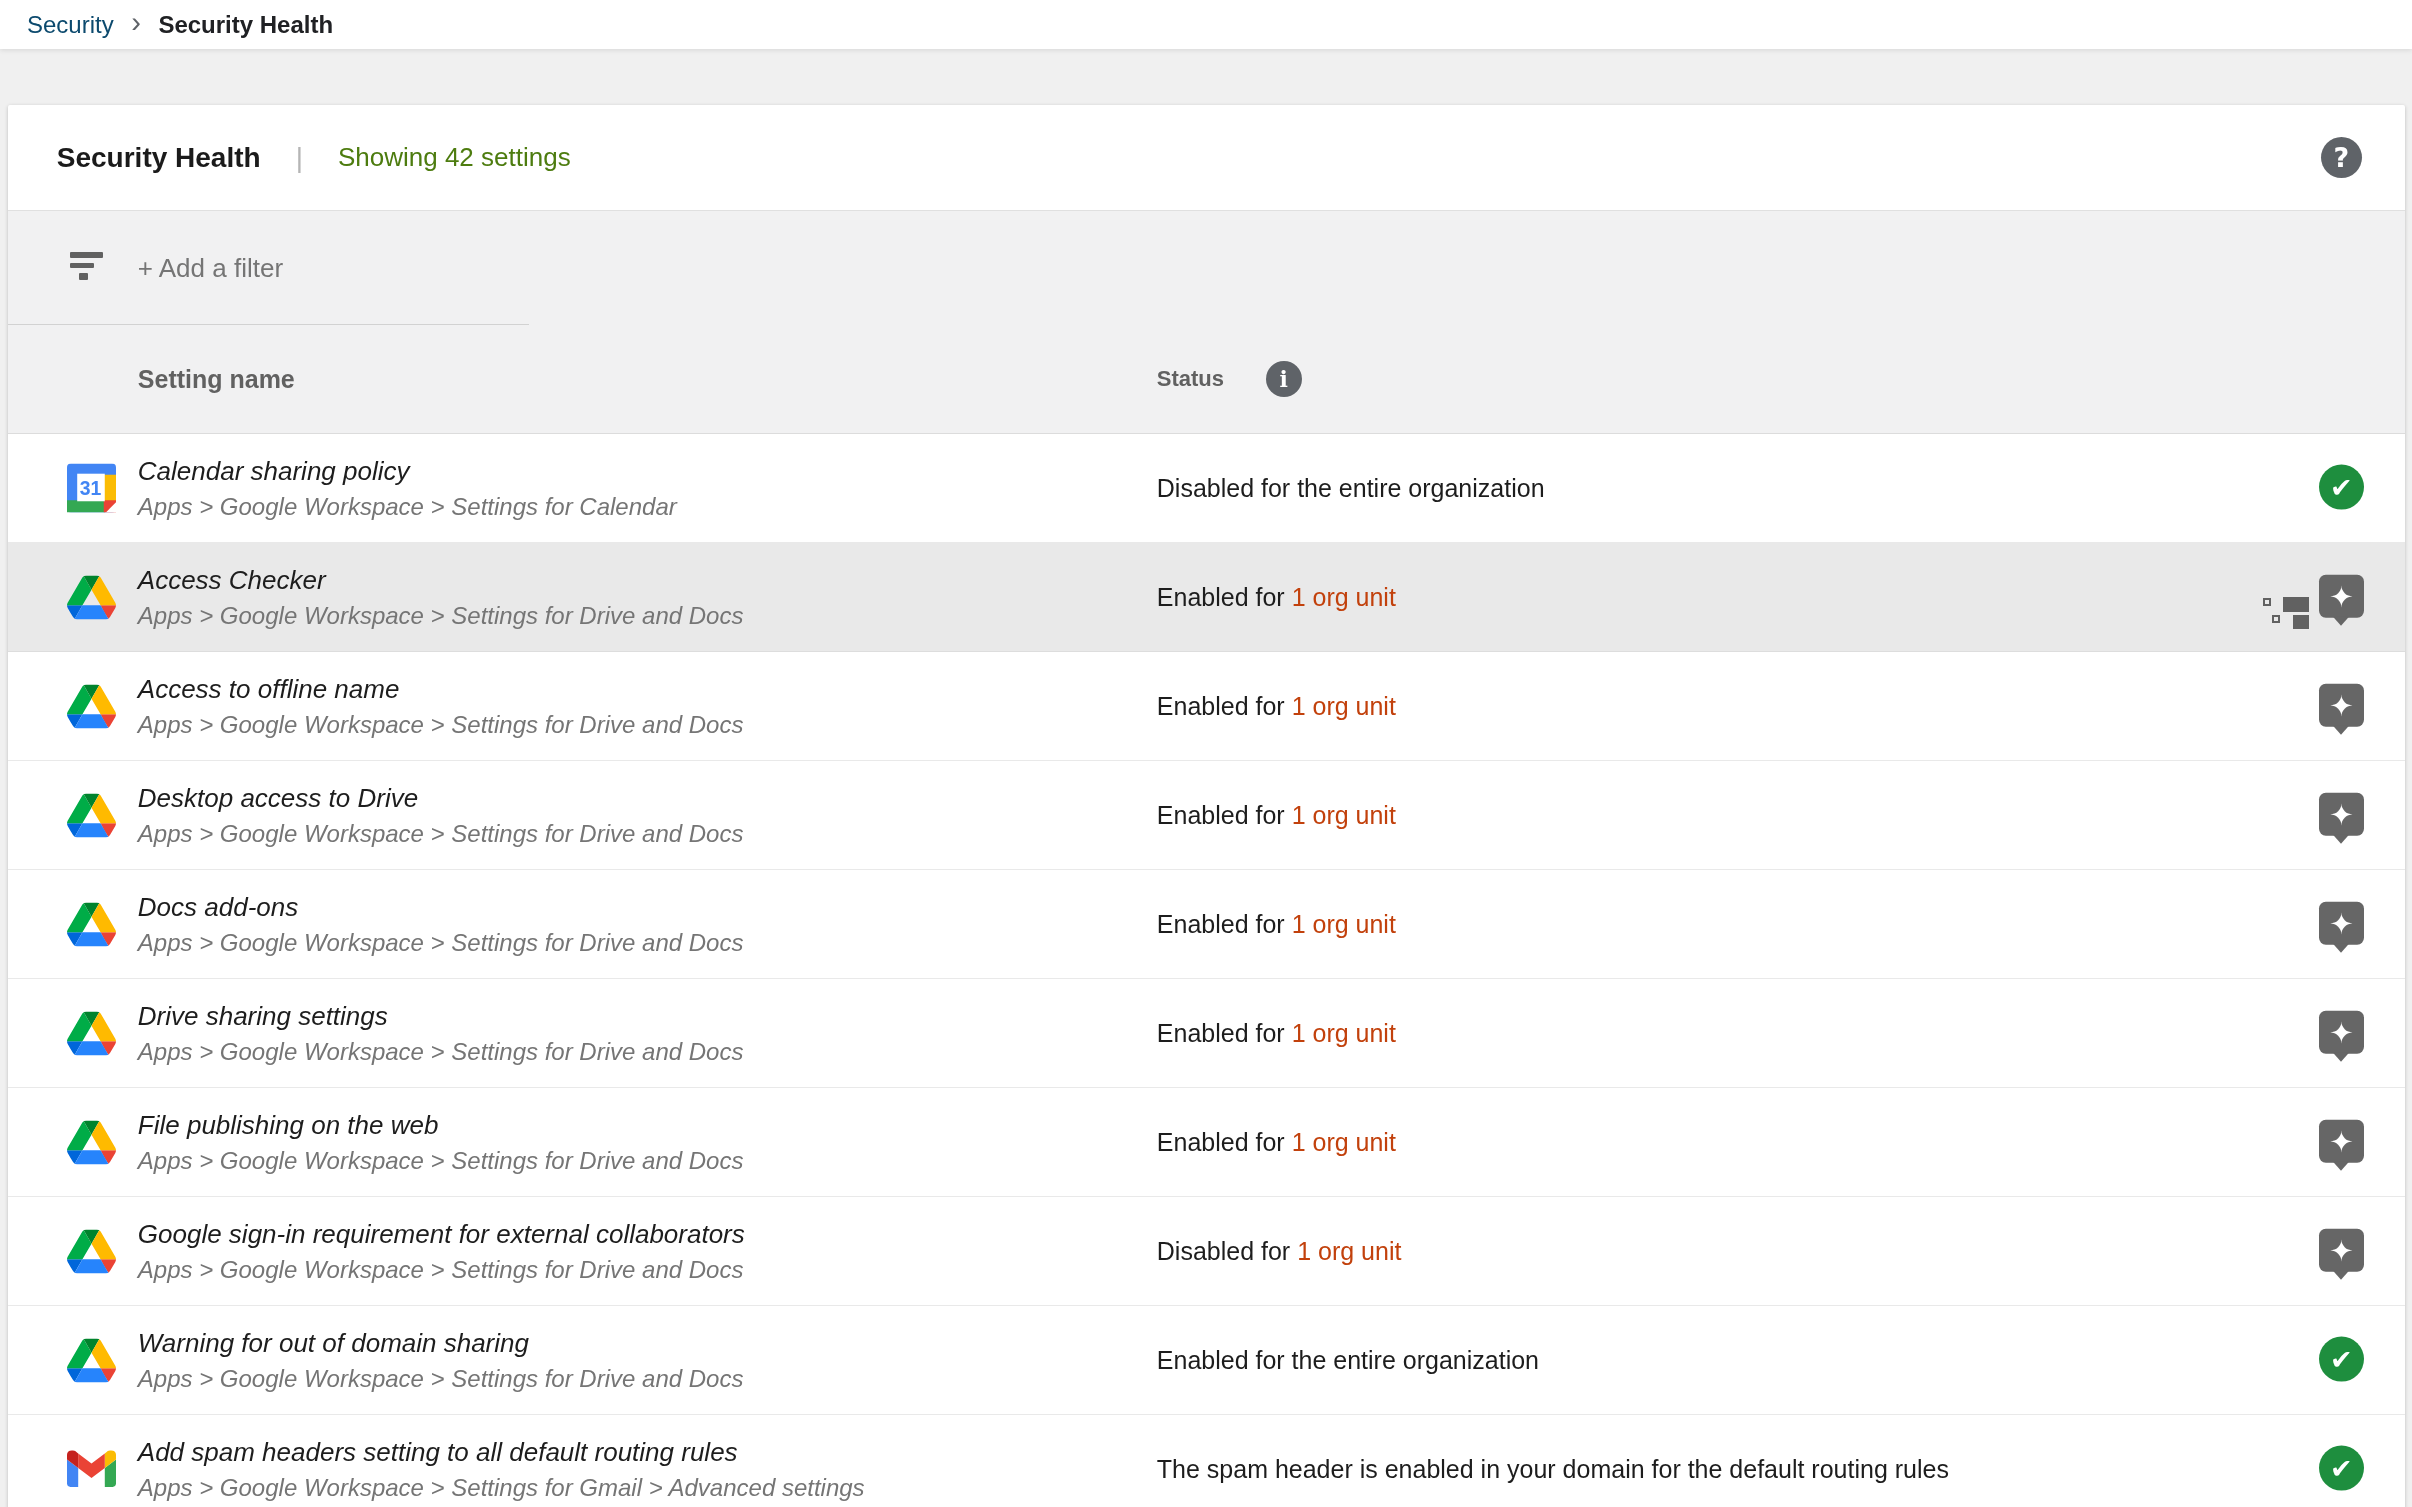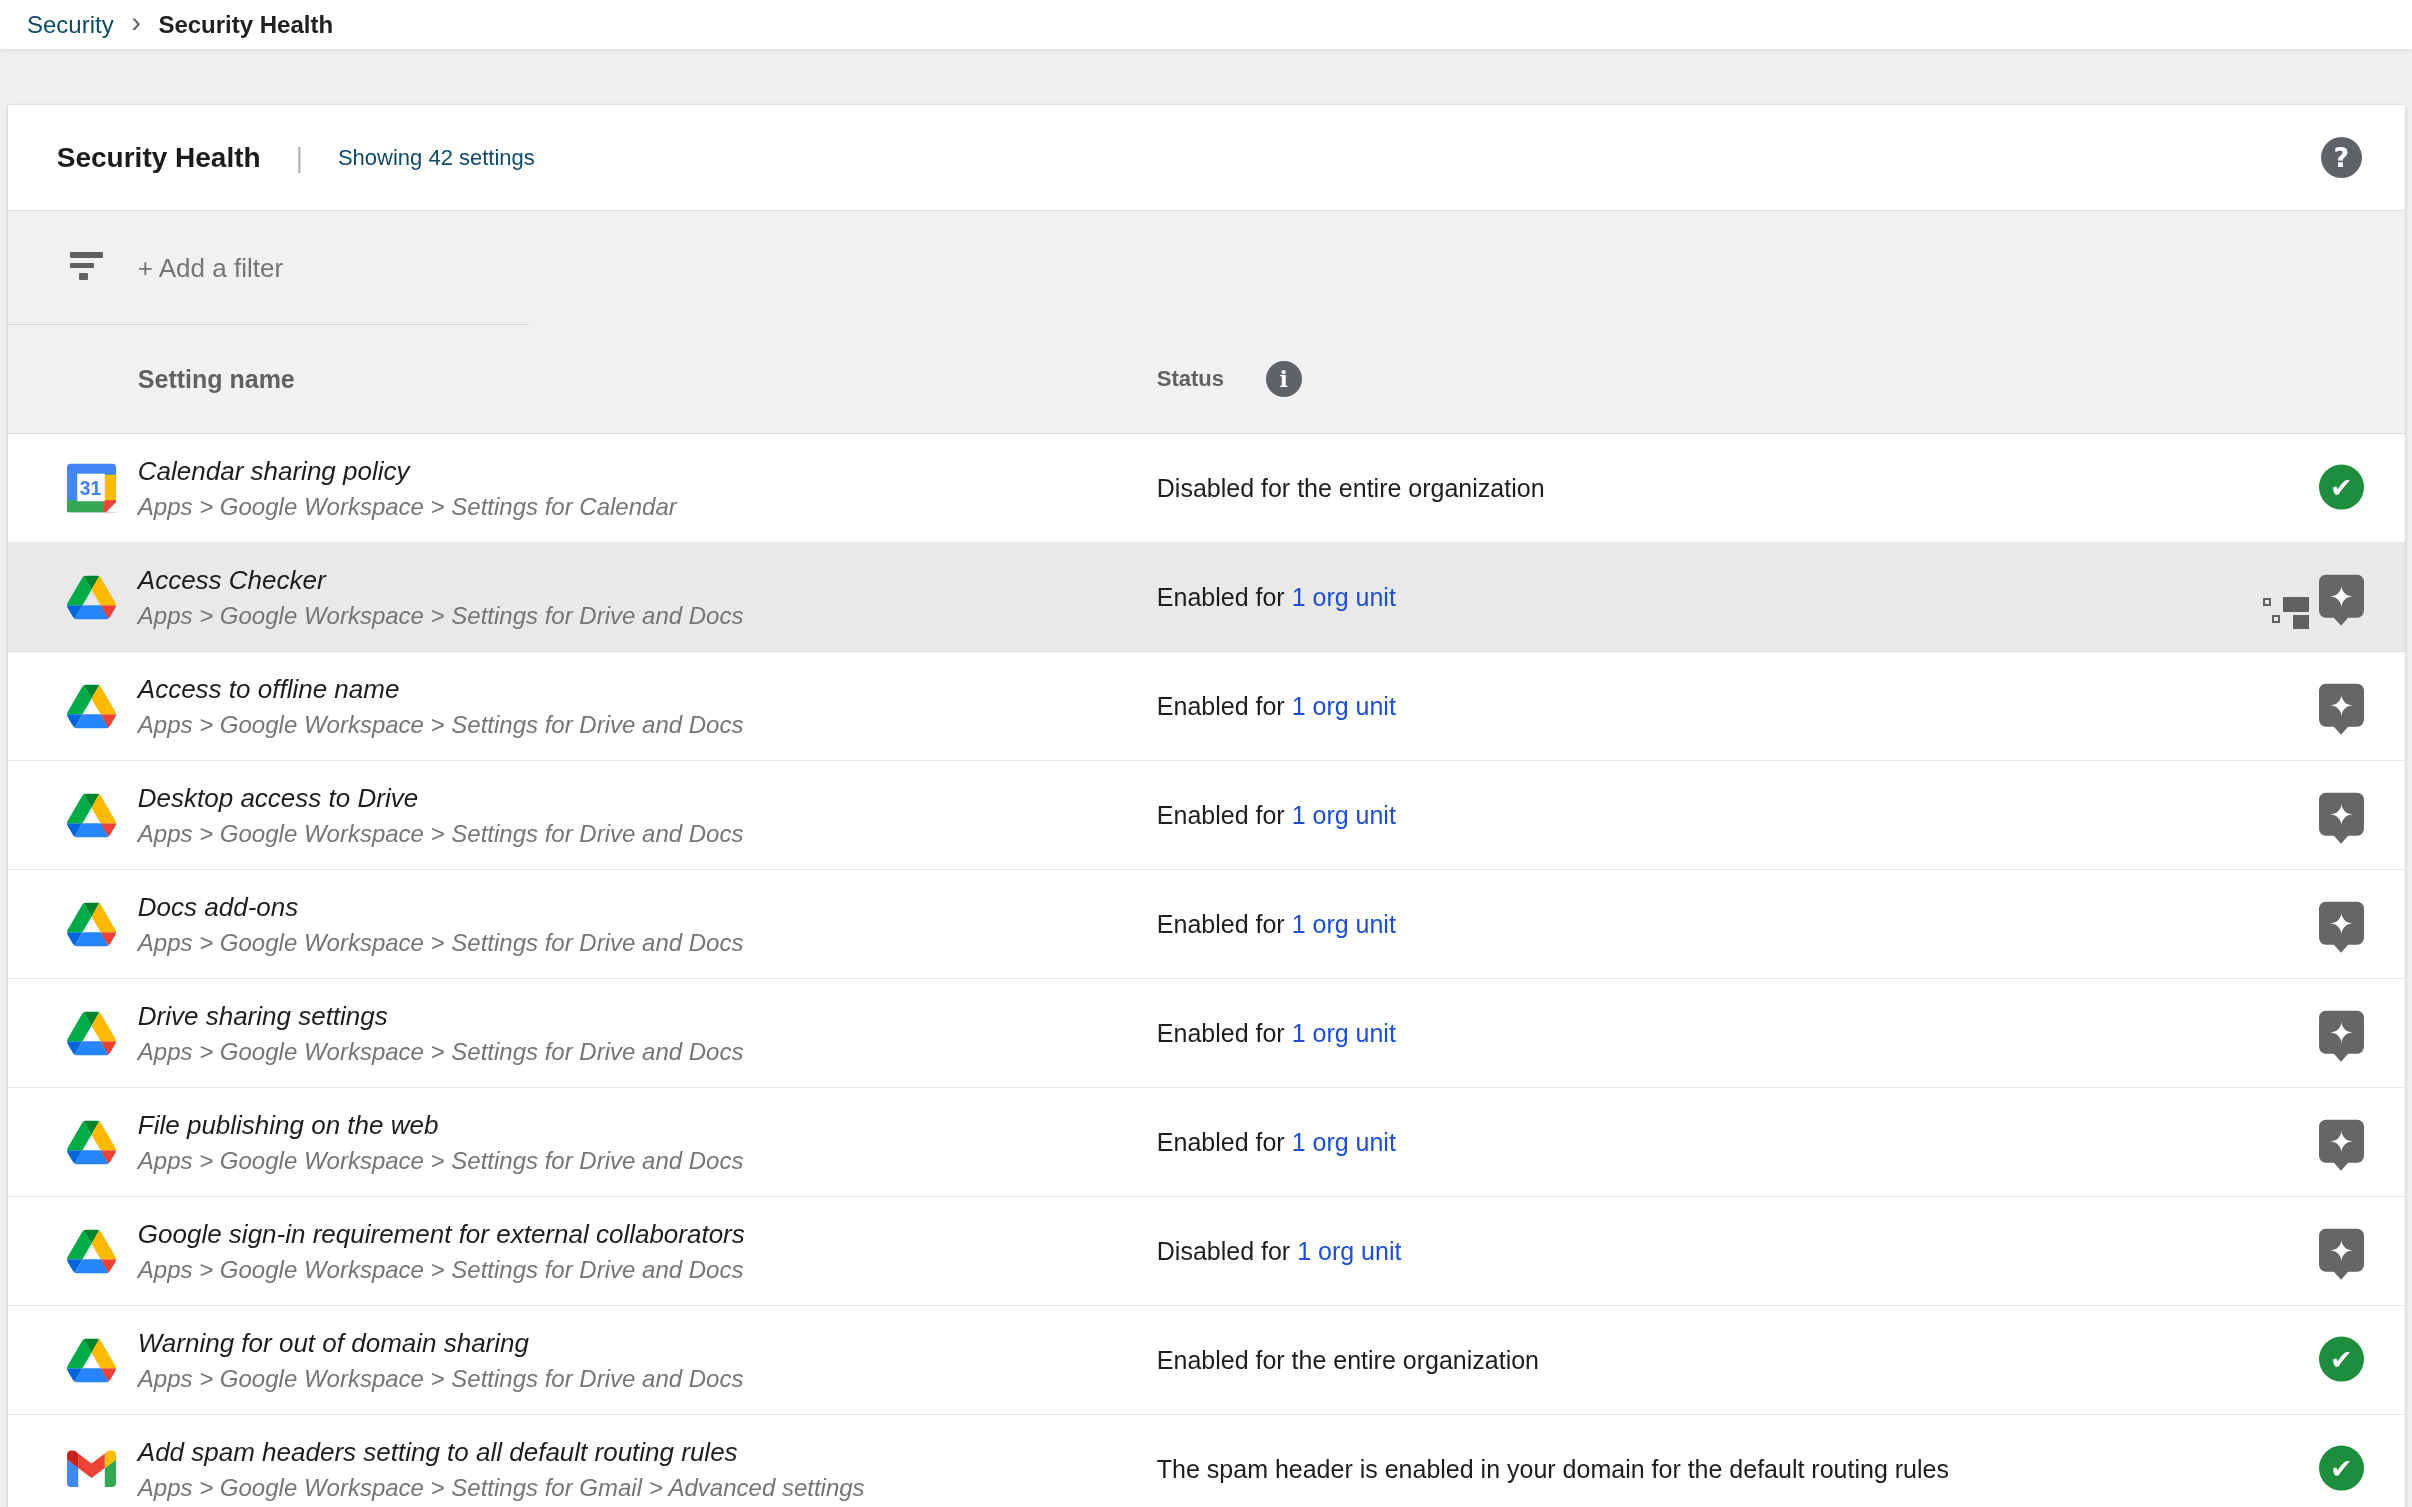--- a/index.html
+++ b/index.html
@@ -28,21 +28,21 @@
   .card {
     position:absolute; left:7.8px; top:105px; width:2397px; height:1417px;
     background:#fff; border-radius:1.9px;
     box-shadow: 0 1px 3.9px rgba(0,0,0,0.22);
     overflow:hidden;
   }
 
   .card-header { height:105px; display:flex; align-items:center; padding:0 43px 0 49px; }
   .card-title { font-size:28px; font-weight:bold; color:#1b1b1b; }
   .hdr-sep { font-size:28px; color:#b5b5b5; margin:0 35px; font-weight:normal; }
-  .card-subtitle { font-size:22px; color:#0c4a6e; }
+  .card-subtitle { font-size:26px; color:#4d7c0f; }
   .help-icon {
     margin-left:auto; width:41px; height:41px; border-radius:50%;
     background:#5f6368; color:#fff; display:flex; align-items:center; justify-content:center;
     font-size:27px; font-weight:bold; cursor:pointer;
     font-family:"DejaVu Sans", sans-serif;
   }
 
   
   .band { background:#f1f1f2; border-top:1px solid #e0e0e0; border-bottom:1px solid #dcdcdc; }
   .filter-row { height:114px; position:relative; }
@@ -65,21 +65,21 @@
 
   
   .row { height:109px; position:relative; background:#fff; border-bottom:1px solid #e9e9e9; cursor:pointer; }
   .row.highlight { background:#e9e9e9; border-bottom-color:#dddddd; }
   .app-icon { position:absolute; left:50px; top:50%; transform:translateY(-50%); width:68px; height:49px; display:flex; align-items:center; justify-content:center; }
   .app-icon svg { display:block; }
   .row-text { position:absolute; left:130px; top:50%; transform:translateY(-50%);font-style:italic; }
   .row-title { font-size:26px; color:#1d1d1d; line-height:37px; white-space:nowrap; }
   .row-path  { font-size:24px; color:#757575; line-height:33px; white-space:nowrap; }
   .row-status { position:absolute; left:1149px; top:50%; transform:translateY(-50%); font-size:25px; color:#1d1d1d; white-space:nowrap; }
-  .status-link { color:#1d4ed8; cursor:pointer; }
+  .status-link { color:#c2410c; cursor:pointer; }
 
   .action-secondary { position:absolute; right:142px; top:50%; transform:translateY(-50%); }
   .org-icon { width:47px; height:32px; position:relative; }
   .org-icon .sq1  { position:absolute; left:0;  top:1px;  width:7.8px;  height:7.8px;  border:2.9px solid #616161; }
   .org-icon .bar1 { position:absolute; left:20.4px; top:0;    width:26px; height:14.6px; background:#616161; }
   .org-icon .sq2  { position:absolute; left:9.7px; top:18.4px; width:7.8px;  height:7.8px;  border:2.9px solid #616161; }
   .org-icon .bar2 { position:absolute; left:30px; top:17.5px; width:16.5px; height:14.6px; background:#616161; }
 
   .action-primary { position:absolute; right:41px; top:50%; transform:translateY(-52%); }
   .badge {

